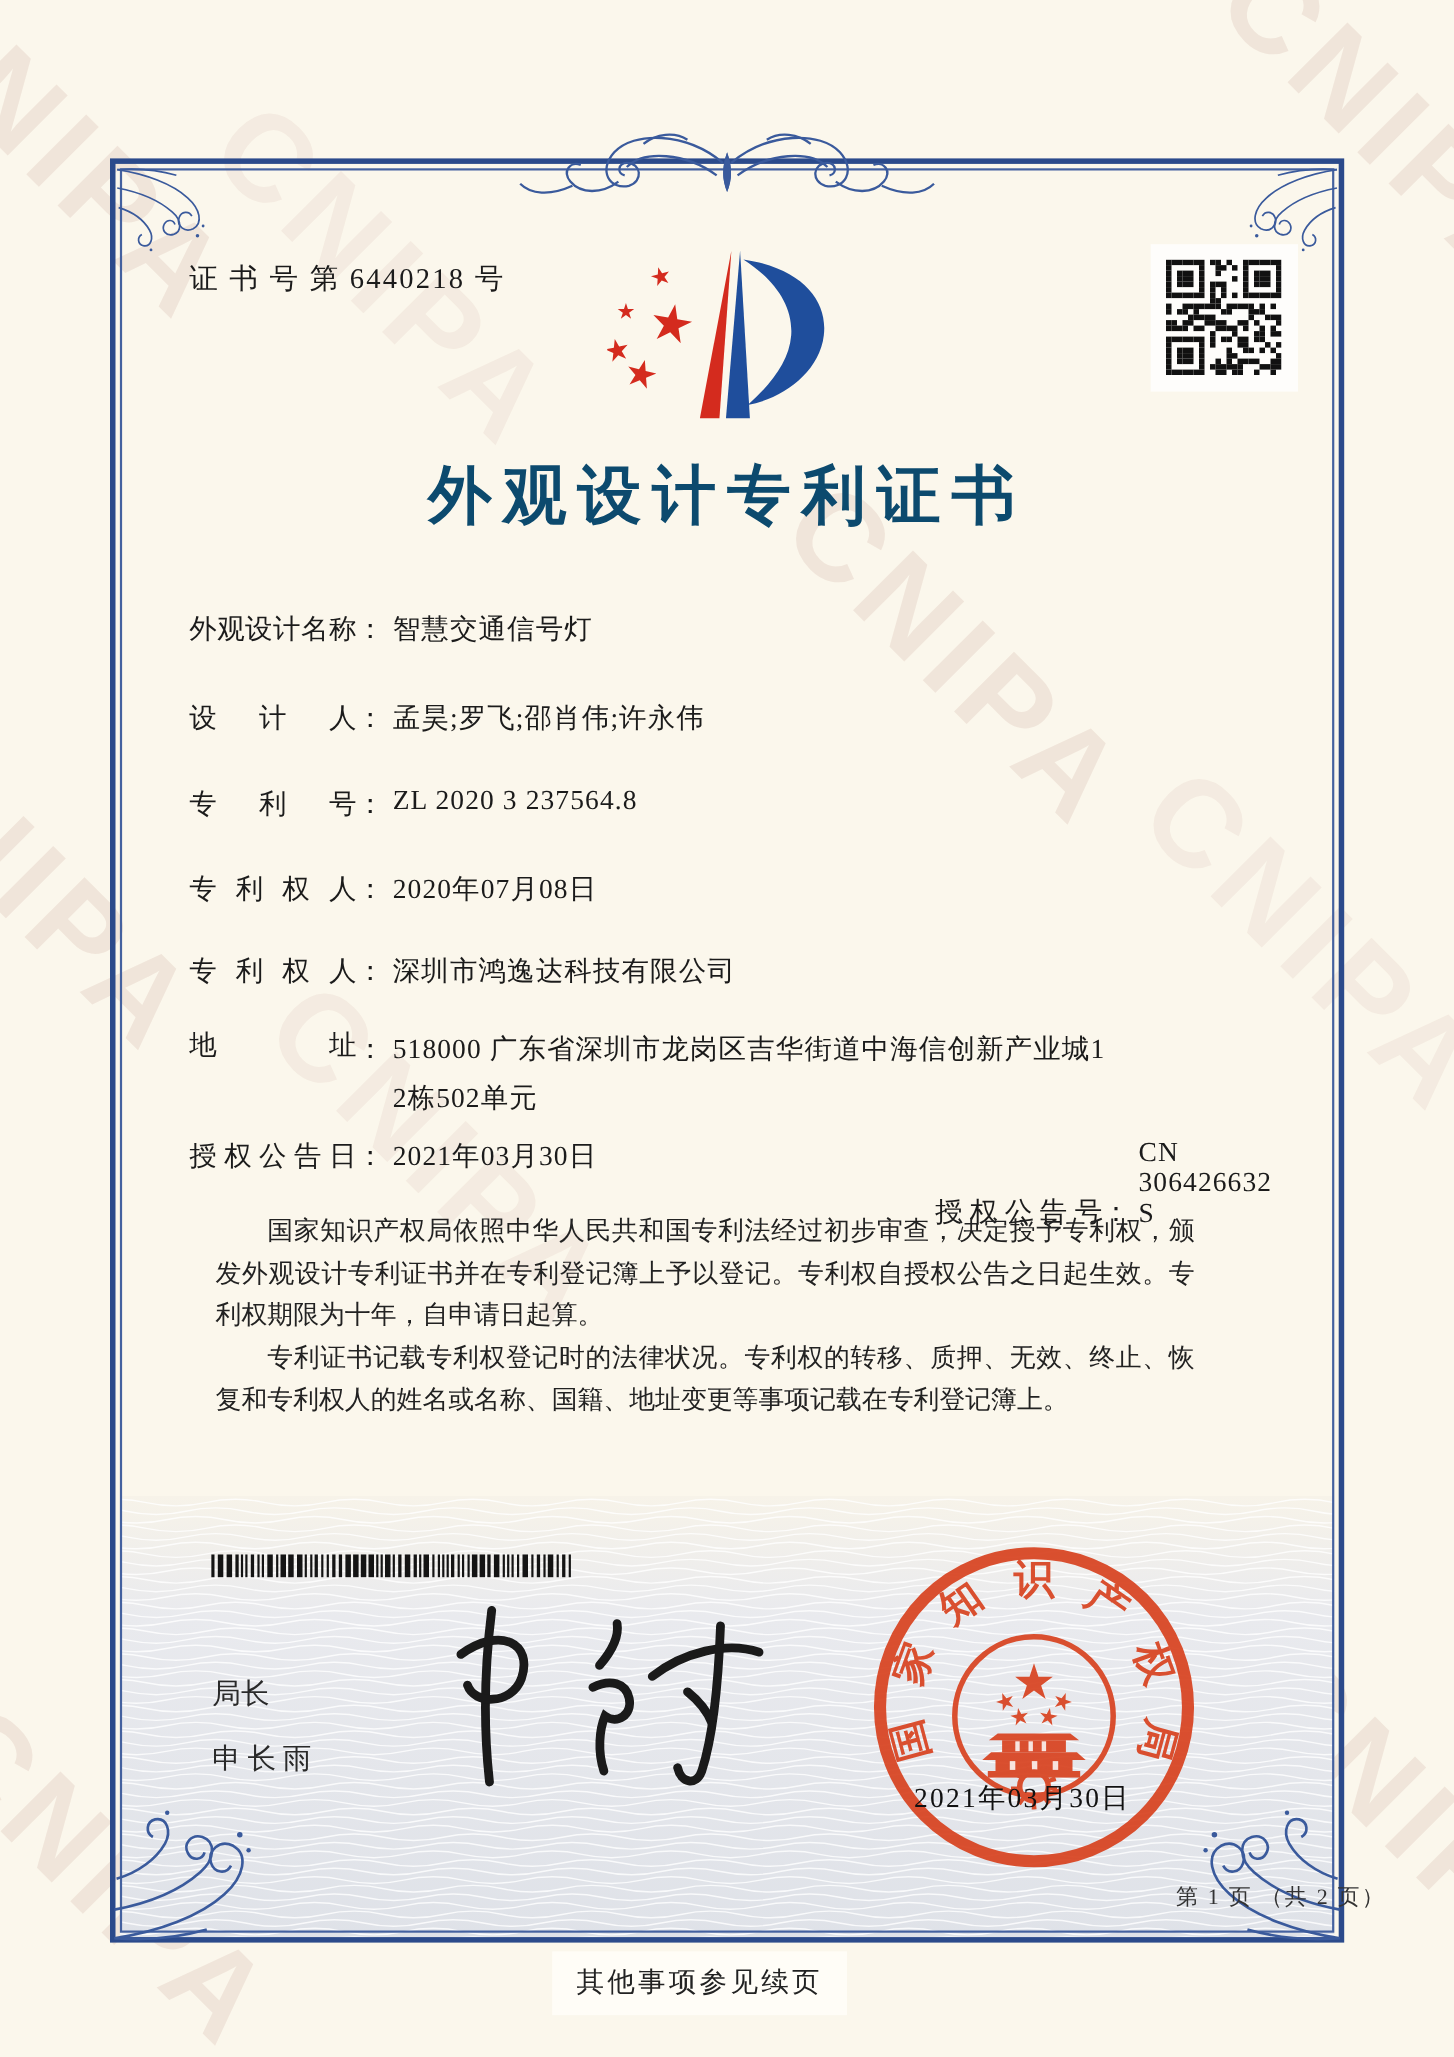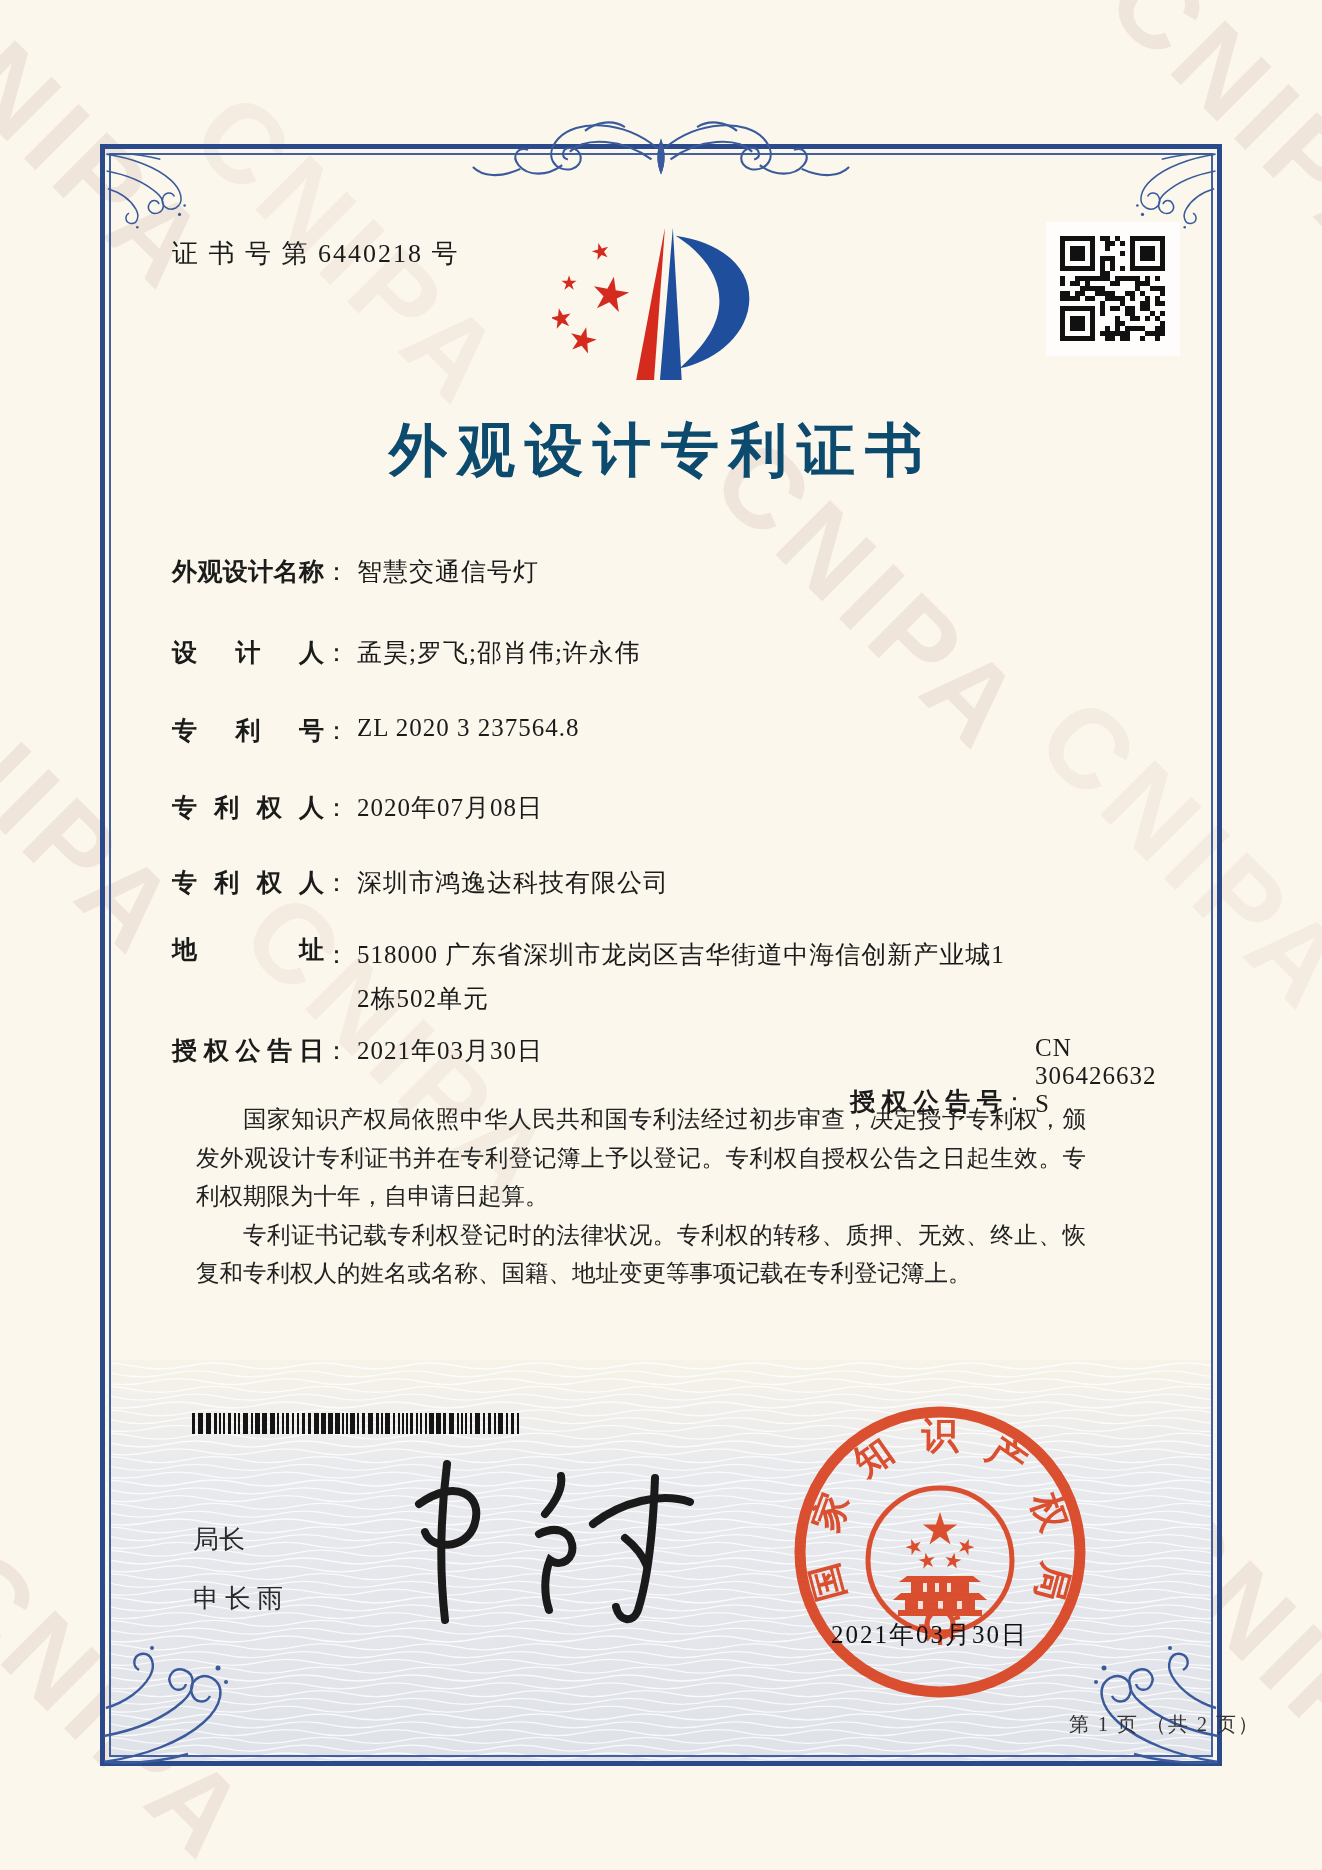--- a/index.html
+++ b/index.html
@@ -33,21 +33,21 @@
   .flip-xy{transform:scale(-1,-1);}
   
   #cert-no{position:absolute;left:172px;top:236px;z-index:4;font-size:26px;letter-spacing:2px;}
   #logo{position:absolute;left:552px;top:222px;z-index:4;}
   #qr-box{position:absolute;left:1046px;top:222px;width:134px;height:134px;background:#fefdfb;z-index:4;}
   #qr-box svg{position:absolute;left:14px;top:14px;}
   #title{position:absolute;left:0;top:412px;width:1322px;text-align:center;z-index:4;
     font-size:58px;font-weight:bold;letter-spacing:10px;color:#0c4a6e;}
   
   .frow{position:absolute;left:172px;z-index:4;font-size:25px;display:flex;align-items:flex-start;}
-  .flabel{display:inline-block;width:152px;text-align:justify;text-align-last:justify;flex:none;font-weight:bold;}
+  .flabel{display:inline-block;width:152px;text-align:justify;text-align-last:justify;flex:none;}
   .fcolon{flex:none;}
   .fvalue{margin-left:8px;letter-spacing:1px;}
   .addr-lines div{line-height:44px;}
   .grant2{position:absolute;left:678px;top:0;display:flex;align-items:flex-end;}
   
   #body-text{position:absolute;left:148px;top:1100px;width:890px;z-index:4;
     font-size:23.5px;line-height:38.5px;text-align:justify;color:#222;margin-left:48px;}
   #body-text p{margin:0;text-indent:2em;}
   
   #barcode{position:absolute;left:192px;top:1413px;z-index:4;}
@@ -530,14 +530,15 @@
       <rect x="-2" y="41" width="5" height="8" fill="#fff" opacity="0.85"></rect>
       <rect x="17" y="41" width="5" height="8" fill="#fff" opacity="0.85"></rect>
       <rect x="-42" y="50" width="84" height="6"></rect>
       <circle cx="0" cy="64" r="13" fill="none" stroke="#d8421f" stroke-width="5"></circle>
       <circle cx="0" cy="64" r="18" fill="none" stroke="#d8421f" stroke-width="6" stroke-dasharray="4 9"></circle>
     </g>
   </svg>
   <div id="seal-date">2021年03月30日</div>
 
   <div id="page-indicator">第 1 页 （共 2 页）</div>
+  <div id="cont-strip">其他事项参见续页</div>
 
 </div>
 
 </body></html>

